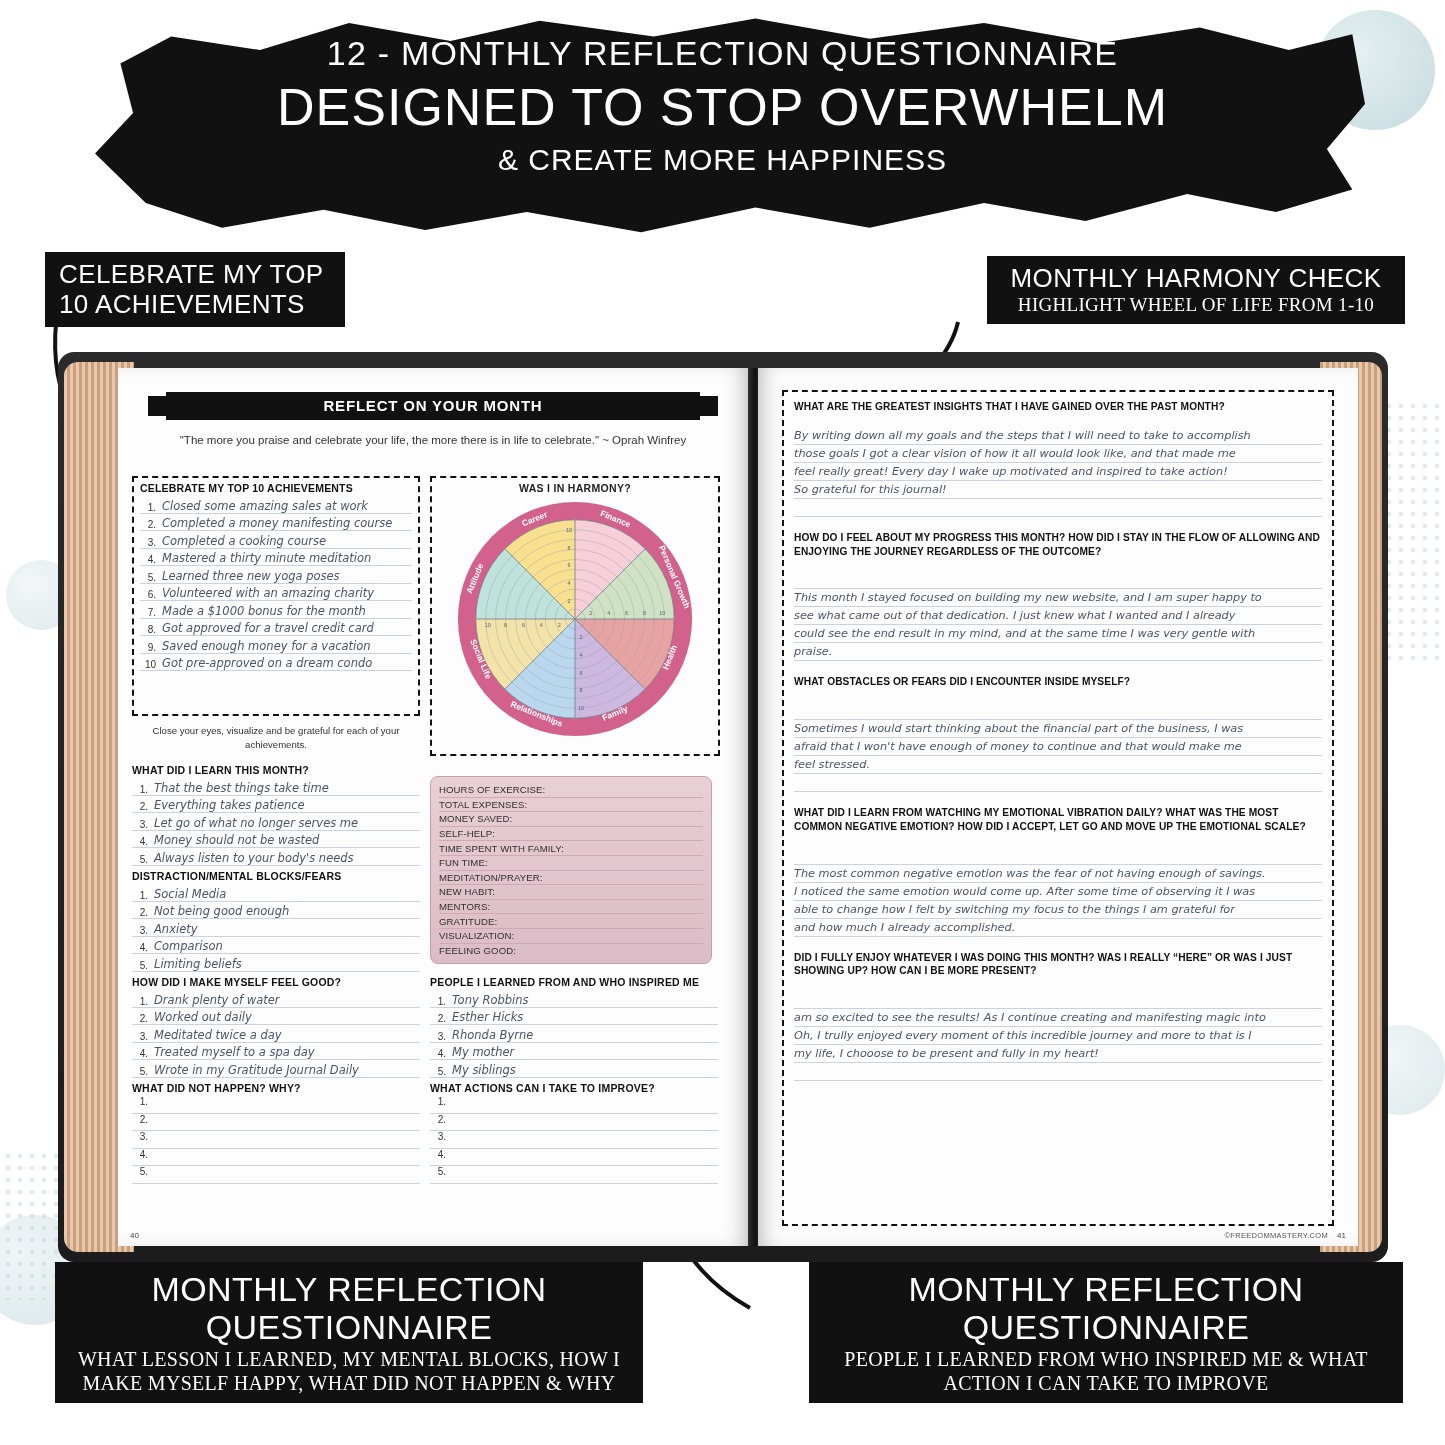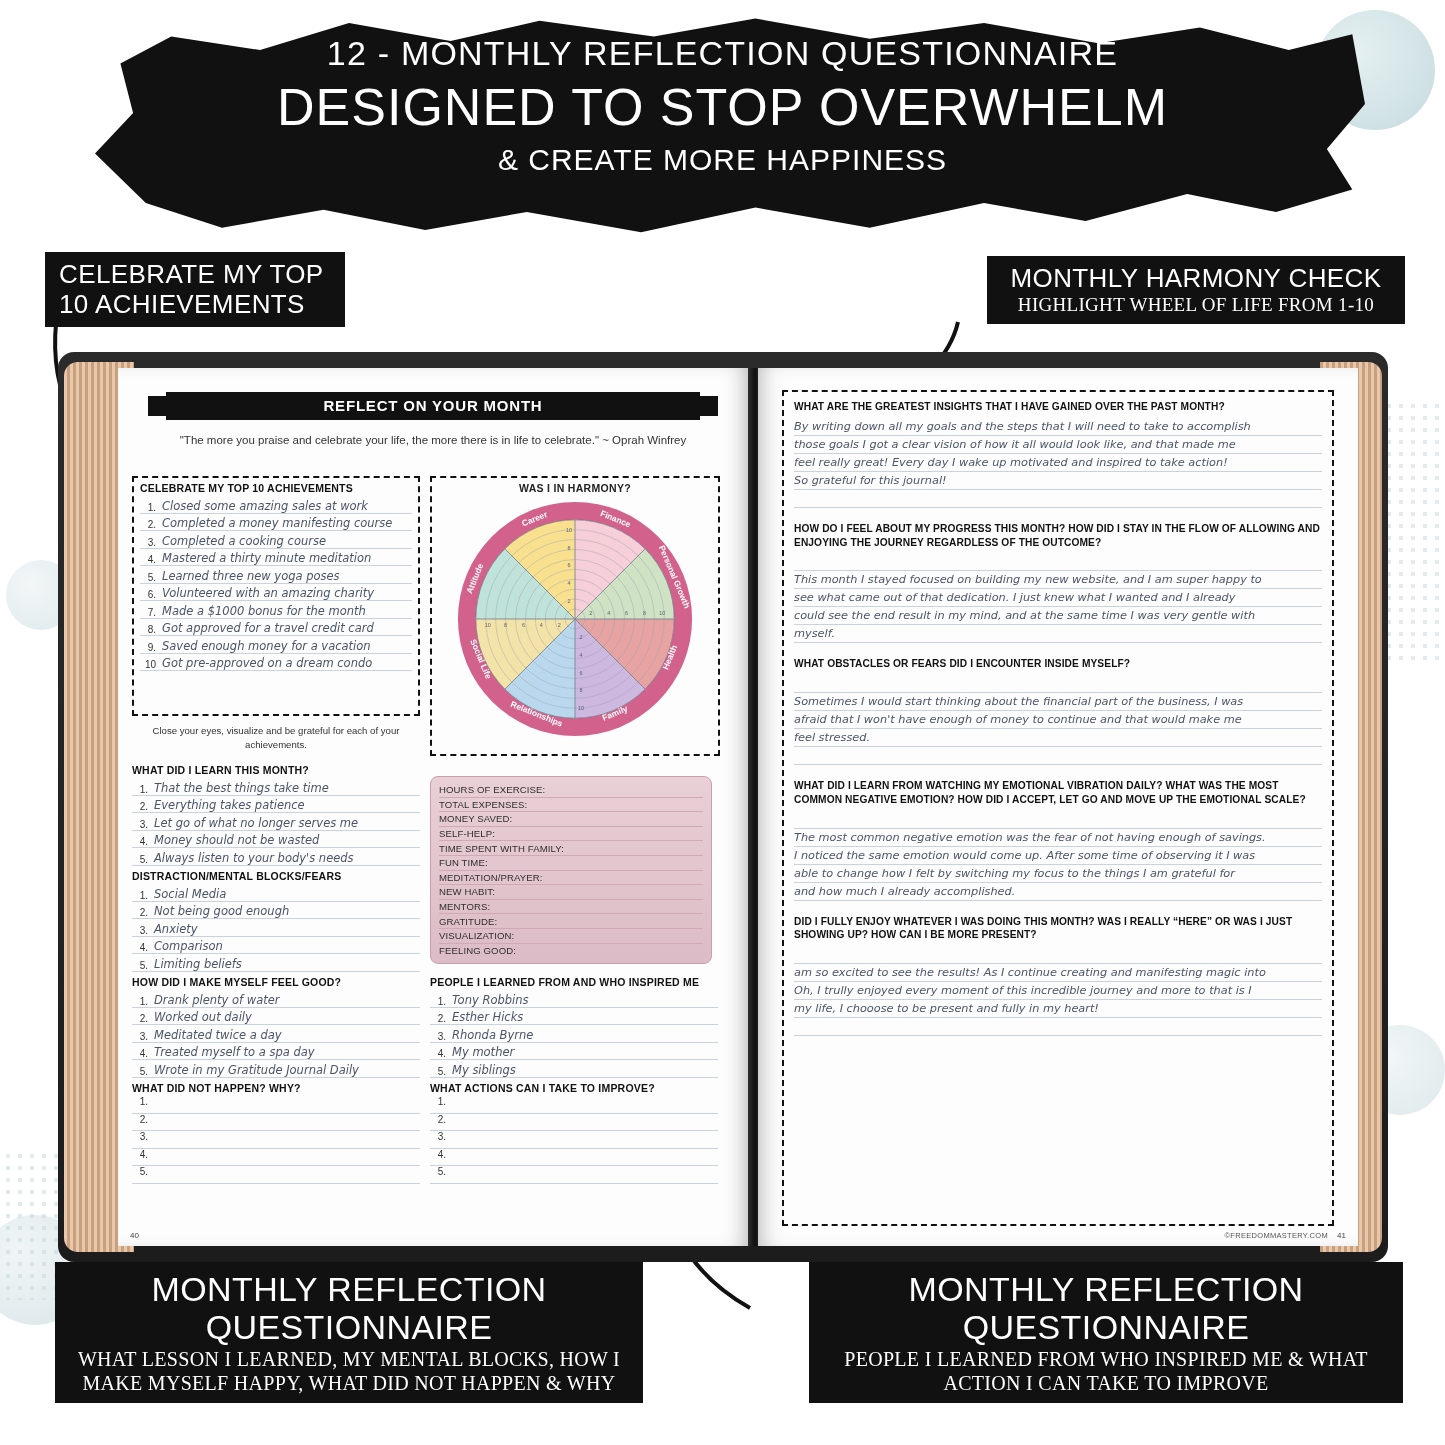--- a/index.html
+++ b/index.html
@@ -111,21 +111,21 @@
   
   .stats {
     background:linear-gradient(180deg,#e9cfd6,#dcbcc6);
     border:1px solid #c99fae; border-radius:8px; padding:6px 8px;
   }
   .stats div { font-size:9.6px; color:#2f2f2f; border-bottom:1px solid #cfa9b6; padding:1.3px 0; letter-spacing:.1px;}
   .stats div:last-child { border-bottom:none; }
 
   
   .q { font-size:10.2px; font-weight:700; color:#111; line-height:1.35; letter-spacing:.1px;}
-  .ans { margin-top:4px; }
+  .ans { margin-top:13px; }
   .ansline { border-bottom:1px solid #c9d3e0; height:18px; }
   .anstext { font-family:"DejaVu Sans", sans-serif; font-style:italic; font-size:11.3px; color:#4a5568;
       line-height:18px; border-bottom:1px solid #c9d3e0; height:18px; white-space:nowrap; overflow:hidden;}
 
   .pagenum { position:absolute; bottom:6px; font-size:8px; color:#444; }
   .copyright { position:absolute; right:30px; bottom:6px; font-size:7.5px; color:#555; letter-spacing:.3px;}
 </style>
 </head>
 <body>
 
@@ -499,21 +499,21 @@
           </div>
         </div>
 
         <div style="margin-top:14px;">
           <div class="q">HOW DO I FEEL ABOUT MY PROGRESS THIS MONTH? HOW DID I STAY IN THE FLOW OF ALLOWING AND ENJOYING THE JOURNEY REGARDLESS OF THE OUTCOME?</div>
           <div class="ans">
             <div class="anstext"></div>
             <div class="anstext">This month I stayed focused on building my new website, and I am super happy to</div>
             <div class="anstext">see what came out of that dedication. I just knew what I wanted and I already</div>
             <div class="anstext">could see the end result in my mind, and at the same time I was very gentle with</div>
-            <div class="anstext">myself.</div>
+            <div class="anstext">praise.</div>
           </div>
         </div>
 
         <div style="margin-top:14px;">
           <div class="q">WHAT OBSTACLES OR FEARS DID I ENCOUNTER INSIDE MYSELF?</div>
           <div class="ans">
             <div class="anstext"></div>
             <div class="anstext">Sometimes I would start thinking about the financial part of the business, I was</div>
             <div class="anstext">afraid that I won't have enough of money to continue and that would make me</div>
             <div class="anstext">feel stressed.</div>

